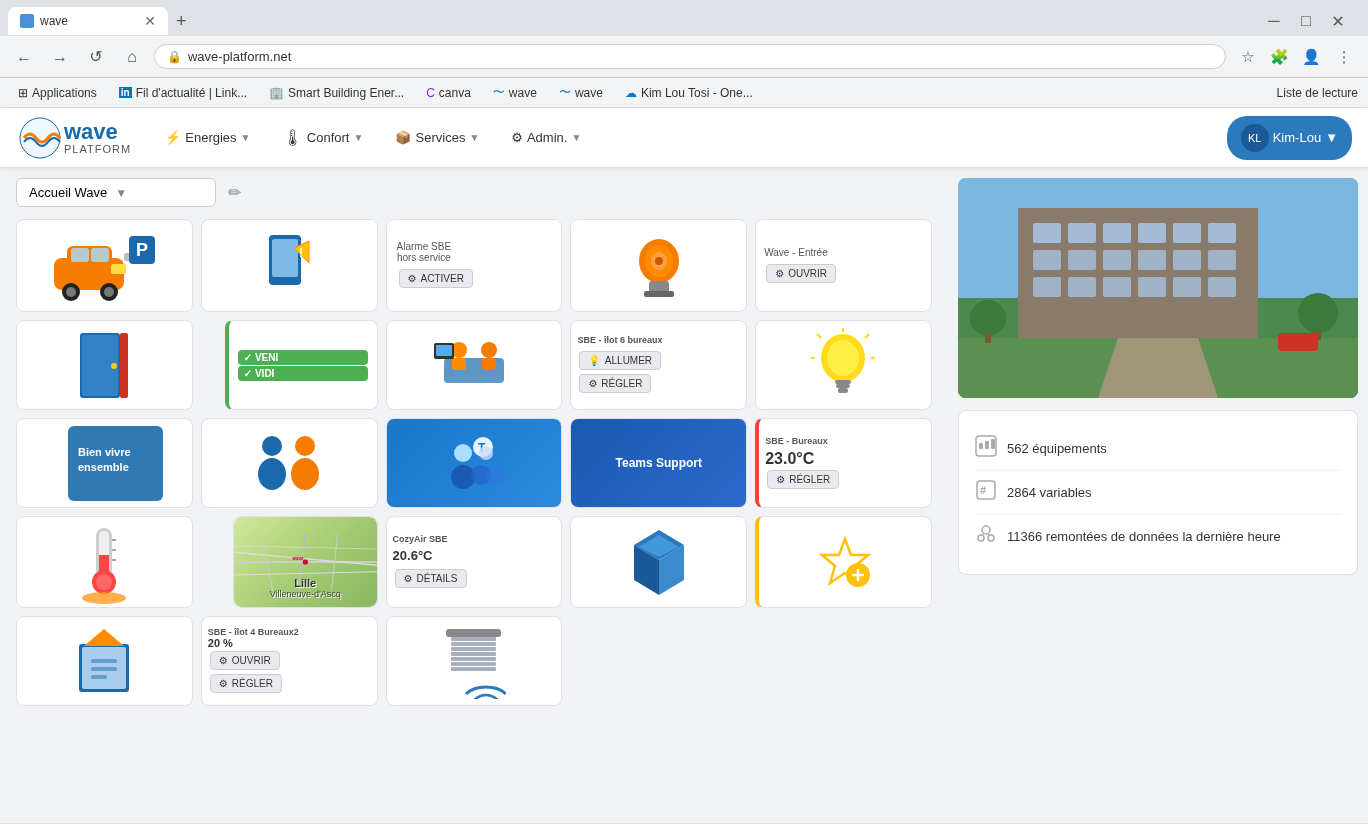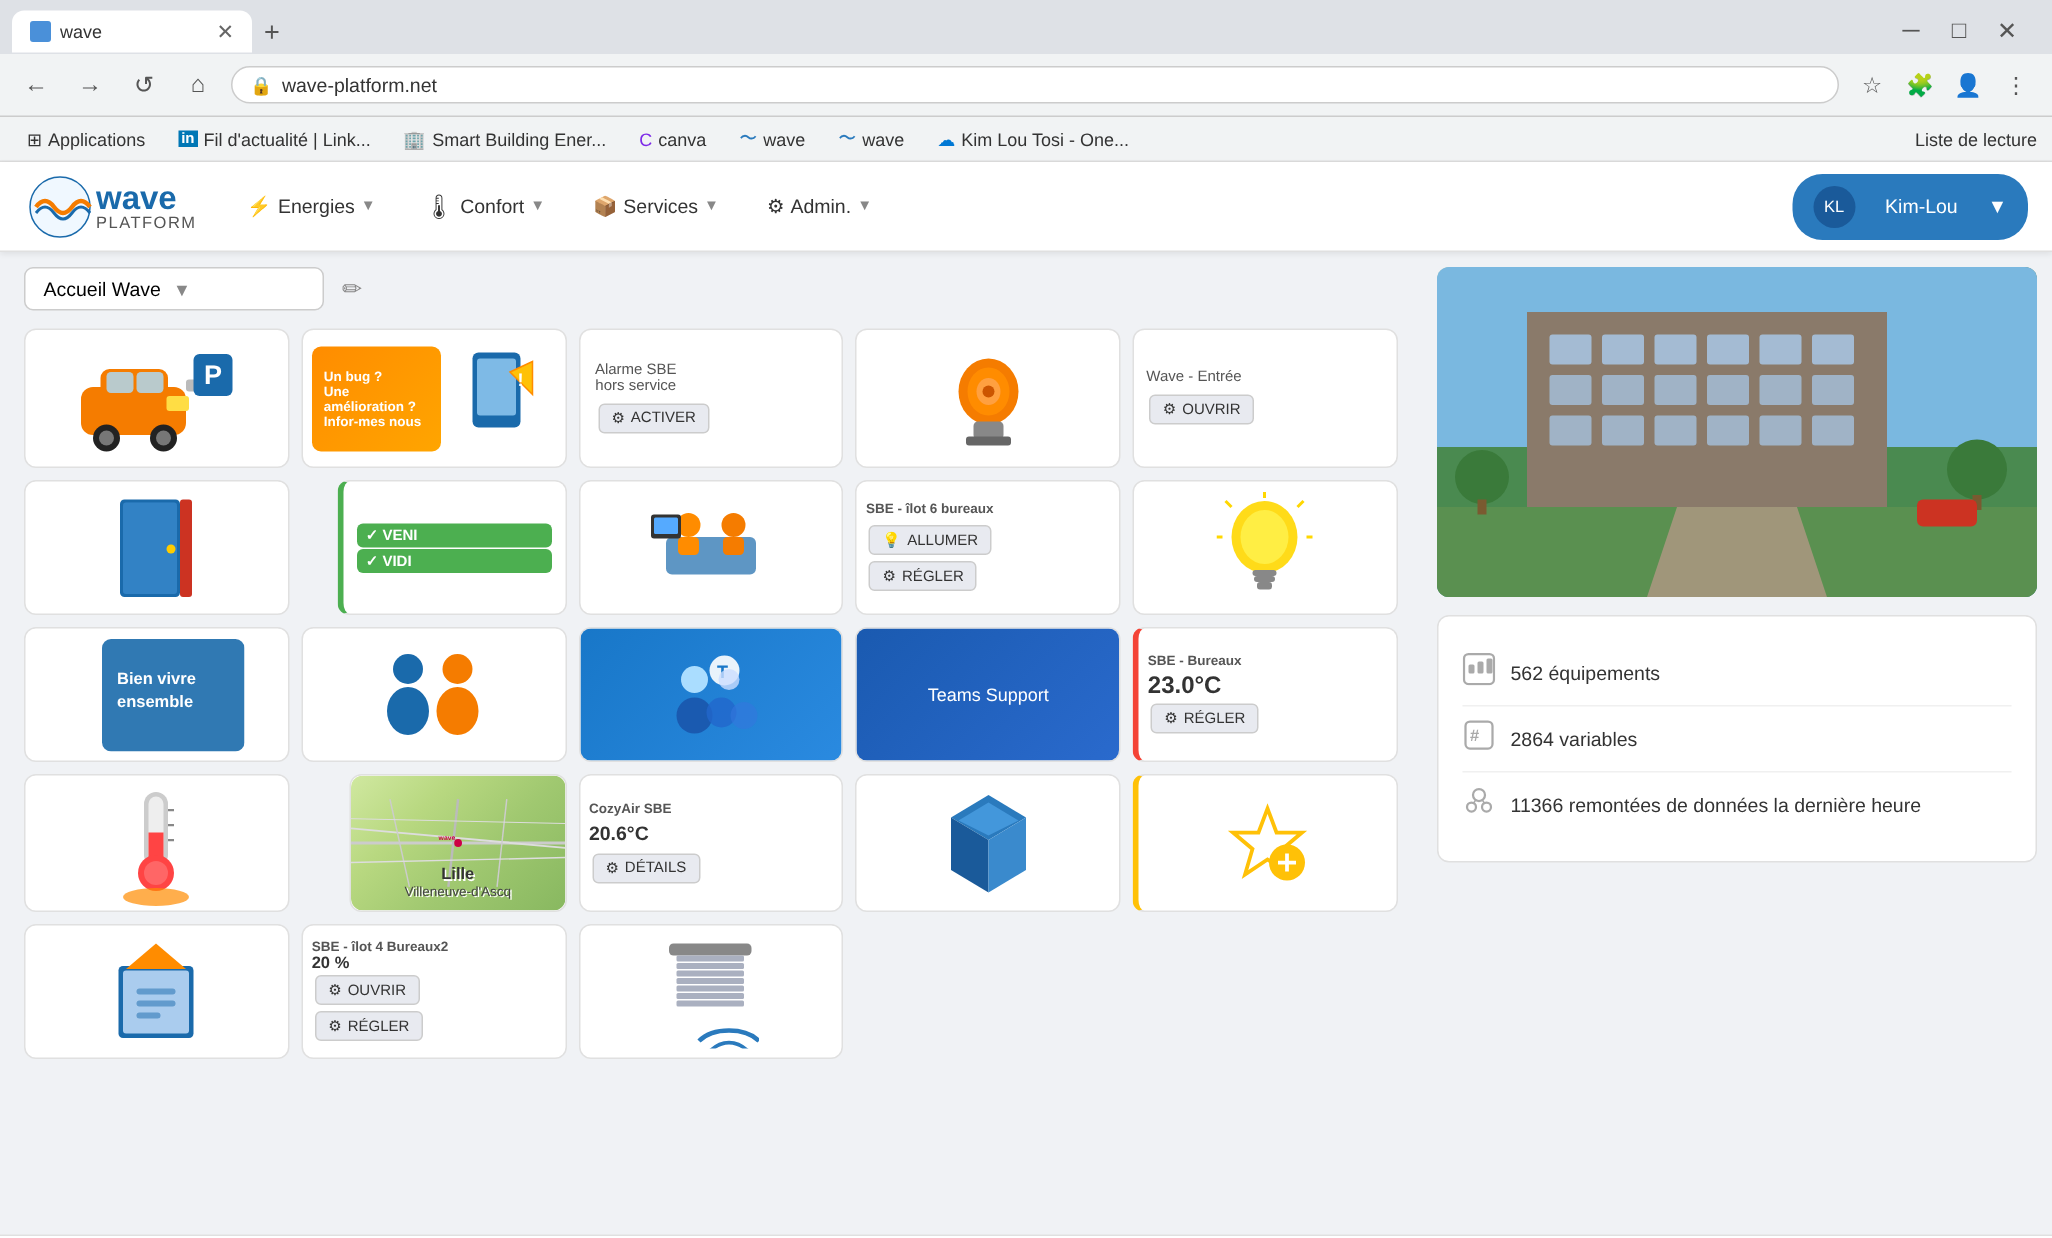--- a/index.html
+++ b/index.html
@@ -29,21 +29,21 @@
     .app-wrapper { background: #f0f2f5; min-height: 715px; }
 
     
     .app-topnav { background: white; display: flex; align-items: center; padding: 0 16px; height: 60px; border-bottom: 1px solid #e0e0e0; box-shadow: 0 1px 4px rgba(0,0,0,0.08); }
     .app-logo { display: flex; align-items: center; margin-right: 20px; }
     .logo-wave { color: #1a6aab; font-size: 22px; font-weight: 700; line-height: 1; }
     .logo-platform { color: #555; font-size: 11px; letter-spacing: 1px; text-transform: uppercase; }
     .nav-menu { display: flex; align-items: center; gap: 4px; flex: 1; }
     .nav-item { display: flex; align-items: center; gap: 4px; padding: 8px 14px; border-radius: 6px; cursor: pointer; color: #333; font-size: 13px; white-space: nowrap; }
     .nav-item .chevron { font-size: 10px; color: #888; }
-    .user-btn { margin-left: auto; background: #2a7abd; color: white; border: none; border-radius: 20px; padding: 8px 14px; cursor: pointer; display: flex; align-items: center; gap: 20px; font-size: 13px; }
+    .user-btn { margin-left: auto; background: #2a7abd; color: white; border: none; border-radius: 20px; padding: 8px 14px; cursor: pointer; display: flex; align-items: center; gap: 4px; font-size: 13px; }
     .user-avatar { width: 28px; height: 28px; background: #1a5a9a; border-radius: 50%; display: flex; align-items: center; justify-content: center; font-size: 11px; color: white; }
 
     
     .main-content { display: flex; padding: 0; height: calc(715px - 60px); }
     .left-panel { flex: 1; padding: 10px 16px; overflow-y: auto; }
     .right-panel { width: 420px; padding: 10px; }
 
     
     .dashboard-selector { display: flex; align-items: center; gap: 8px; margin-bottom: 12px; }
     .selector-dropdown { background: white; border: 1px solid #ccc; border-radius: 6px; padding: 6px 12px; font-size: 13px; display: flex; align-items: center; gap: 8px; cursor: pointer; min-width: 200px; }
@@ -247,23 +247,20 @@
 
                 <rect x="80" y="8" width="26" height="28" rx="4" fill="#1a6aab"></rect>
                 <text x="93" y="28" text-anchor="middle" font-size="18" fill="white" font-weight="bold">P</text>
               </svg>
             </div>
           </div>
 
           <div class="widget-card" style="min-height:90px;">
             <div style="display:flex;width:100%;height:100%;align-items:center;justify-content:center;padding:6px;gap:6px;">
 
-              <div style="background: linear-gradient(135deg,#ff8c00,#ffa500); border-radius:6px; padding:8px; flex:1; min-height:70px; display:flex; flex-direction:column; justify-content:center;">
-                <div style="font-size:9px;color:white;font-weight:bold;">Un bug ?<br>Une amélioration ?<br>Infor-mes nous</div>
-              </div>
 
               <div style="flex:1;display:flex;align-items:center;justify-content:center;">
                 <svg width="50" height="65" viewBox="0 0 50 65">
                   <rect x="5" y="2" width="32" height="50" rx="4" fill="#1a6aab"></rect>
                   <rect x="8" y="6" width="26" height="38" rx="2" fill="#aaddff" opacity="0.7"></rect>
                   <polygon points="30,15 45,8 45,30" fill="#ffc107" stroke="#ff8c00" stroke-width="1"></polygon>
                   <text x="37" y="24" text-anchor="middle" fill="white" font-size="12" font-weight="bold">!</text>
                 </svg>
               </div>
             </div>
@@ -404,21 +401,21 @@
                 <circle cx="45" cy="22" r="7" fill="#ccddff" opacity="0.8"></circle>
 
                 <ellipse cx="22" cy="46" rx="12" ry="12" fill="#1a5ab0"></ellipse>
                 <ellipse cx="40" cy="44" rx="10" ry="10" fill="#2266cc" opacity="0.8"></ellipse>
                 <ellipse cx="55" cy="46" rx="9" ry="9" fill="#3377dd" opacity="0.6"></ellipse>
               </svg>
             </div>
           </div>
 
           <div class="widget-card" style="min-height:90px;">
-            <div style="width:100%;height:100%;background:linear-gradient(135deg,#1a5ab0,#2a6acd);display:flex;flex-direction:column;align-items:center;justify-content:center;color:white;font-weight:normal;font-size:12px;">
+            <div style="width:100%;height:100%;background:linear-gradient(135deg,#1a5ab0,#2a6acd);display:flex;flex-direction:column;align-items:center;justify-content:center;color:white;font-weight:bold;font-size:12px;">
               <span>Teams Support</span>
             </div>
           </div>
 
           <div class="widget-card has-left-border-red" style="min-height:90px;">
             <div style="padding:6px;width:100%;">
               <div style="font-size:9px;color:#555;font-weight:bold;margin-bottom:4px;">SBE - Bureaux</div>
               <div style="font-size:16px;font-weight:bold;color:#333;">23.0°C</div>
               <button class="widget-btn">
                 <span>⚙</span>

